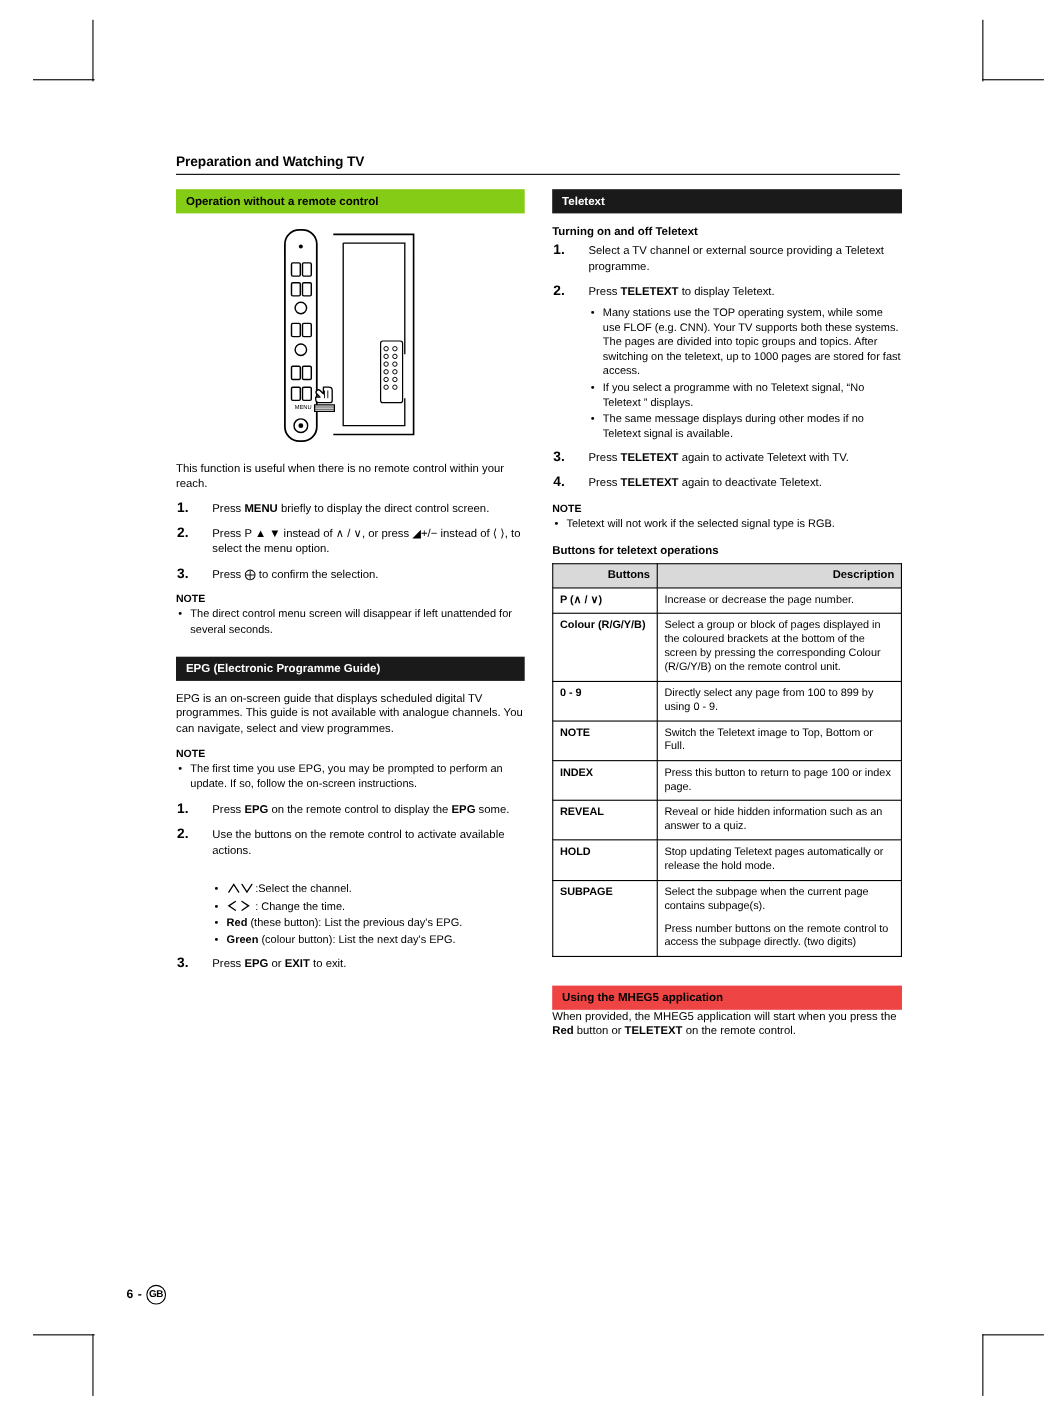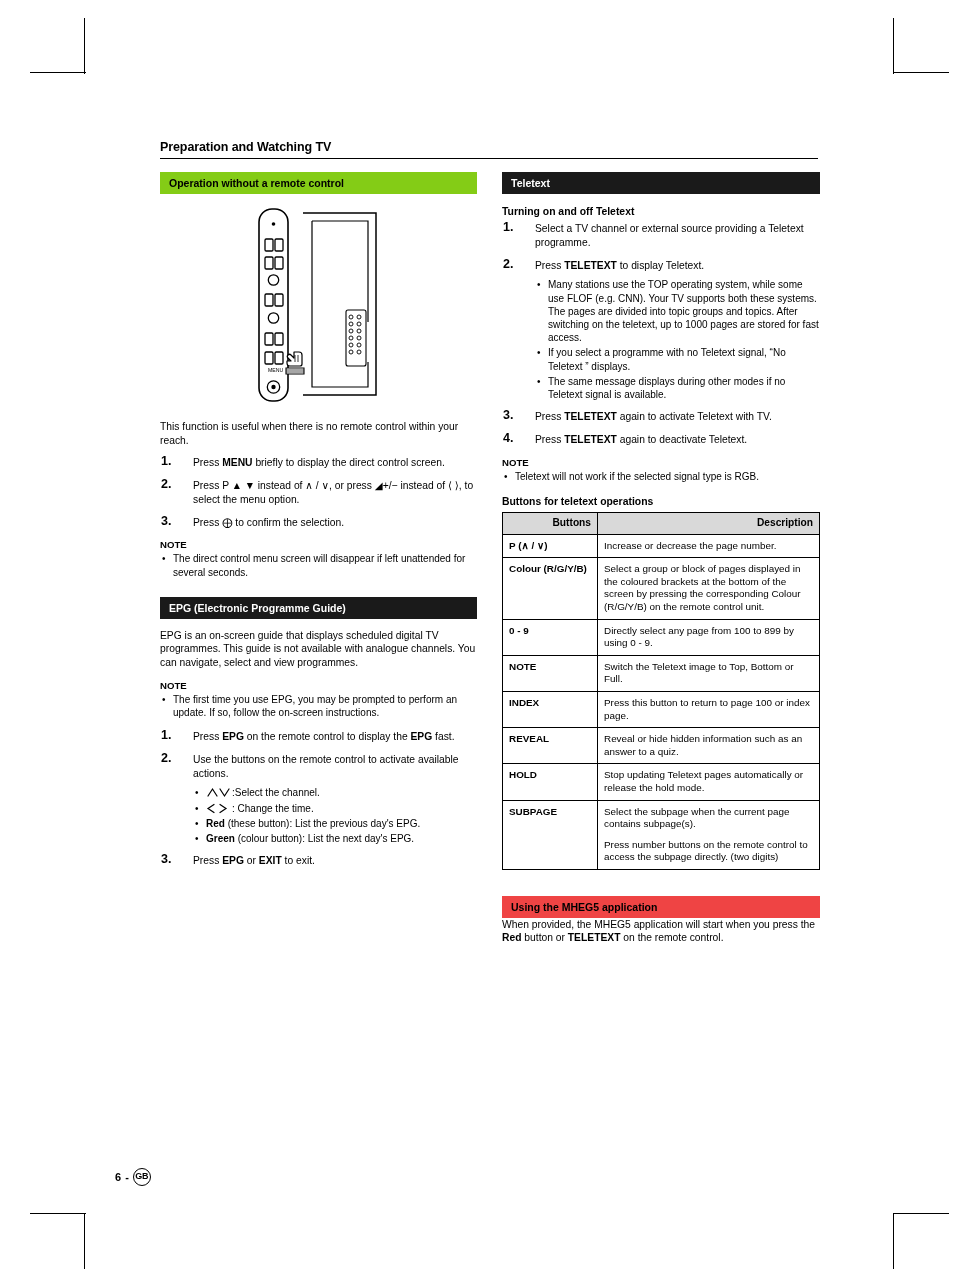--- a/index.html
+++ b/index.html
@@ -311,26 +311,26 @@
         <p class="body" style="margin-top:10px;">EPG is an on-screen guide that displays scheduled digital TV programmes. This guide is not available with analogue channels. You can navigate, select and view programmes.</p>
 
         <div class="note-title">NOTE</div>
         <ul class="bul">
           <li>The first time you use EPG, you may be prompted to perform an update. If so, follow the on-screen instructions.</li>
         </ul>
 
         <ol class="steps" style="margin-top:11px;">
           <li>
             <span class="num">1.</span>
-            <span>Press </span><b>EPG</b><span> on the remote control to display the </span><b>EPG</b><span> fast.</span>
+            <span>Press </span><b>EPG</b><span> on the remote control to display the </span><b>EPG</b><span> some.</span>
           </li>
           <li>
             <span class="num">2.</span>
             <span>Use the buttons on the remote control to activate available actions.</span>
-            <ul class="bul" style="margin-top:6px;">
+            <ul class="bul" style="margin-top:22px;">
               <li>
                 <span class="ic ic-updown">
                   <svg width="26" height="11" viewBox="0 0 26 11">
                       <path d="M2,9 L6.5,2 L11,9" fill="none" stroke="#000" stroke-width="1.2" stroke-linecap="round"></path>
                       <path d="M14,2 L18.5,9 L23,2" fill="none" stroke="#000" stroke-width="1.2" stroke-linecap="round"></path>
                     </svg>
                 </span><span>:Select the channel.</span>
               </li>
               <li>
                 <span class="ic ic-updown">

